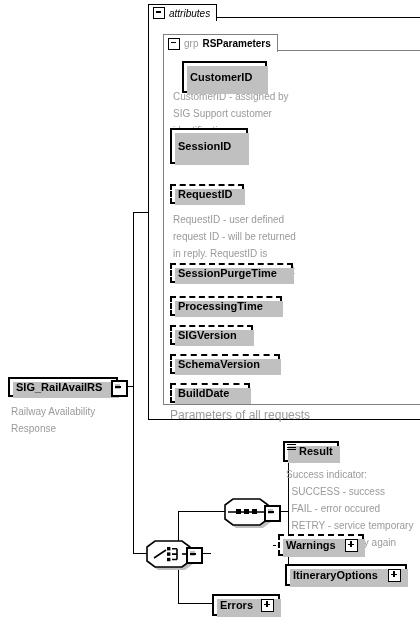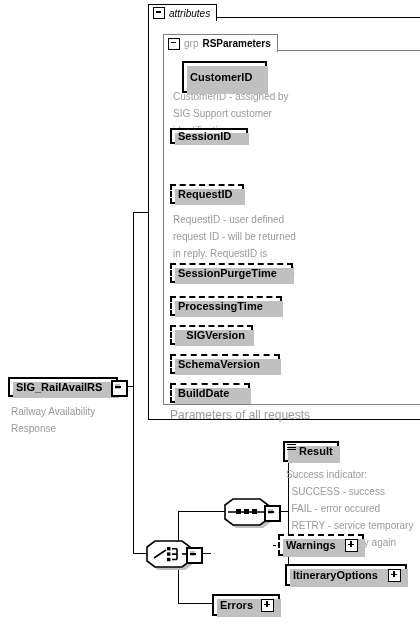--- a/index.html
+++ b/index.html
@@ -109,41 +109,41 @@
     <span class="nm">RSParameters</span>
   </div>
 
   <div class="node" style="left:182px;top:61px;width:85px;height:32px;">
     <span class="lbl">CustomerID</span>
   </div>
   <div class="ann" style="left:173px;top:88px;">CustomerID - assigned by
 SIG Support customer
 identification</div>
 
-  <div class="node" style="left:170px;top:128px;width:78px;height:16px;">
+  <div class="node" style="left:170px;top:128px;width:78px;height:36px;">
     <span class="lbl">SessionID</span>
   </div>
 
   <div class="node opt" style="left:170px;top:184px;width:74px;height:20px;">
     <span class="lbl">RequestID</span>
   </div>
   <div class="ann" style="left:173px;top:211px;">RequestID - user defined
 request ID - will be returned
 in reply. RequestID is
 mandatory for multi request</div>
 
   <div class="node opt" style="left:170px;top:263px;width:123px;height:20px;">
     <span class="lbl">SessionPurgeTime</span>
   </div>
 
   <div class="node opt" style="left:170px;top:296px;width:112px;height:20px;">
     <span class="lbl">ProcessingTime</span>
   </div>
 
-  <div class="node opt" style="left:170px;top:325px;width:83px;height:20px;justify-content:flex-end;">
+  <div class="node opt" style="left:170px;top:325px;width:83px;height:20px;">
     <span class="lbl">SIGVersion</span>
   </div>
 
   <div class="node opt" style="left:170px;top:354px;width:110px;height:20px;">
     <span class="lbl">SchemaVersion</span>
   </div>
 
   <div class="node opt" style="left:170px;top:383px;width:80px;height:20px;">
     <span class="lbl">BuildDate</span>
   </div>

